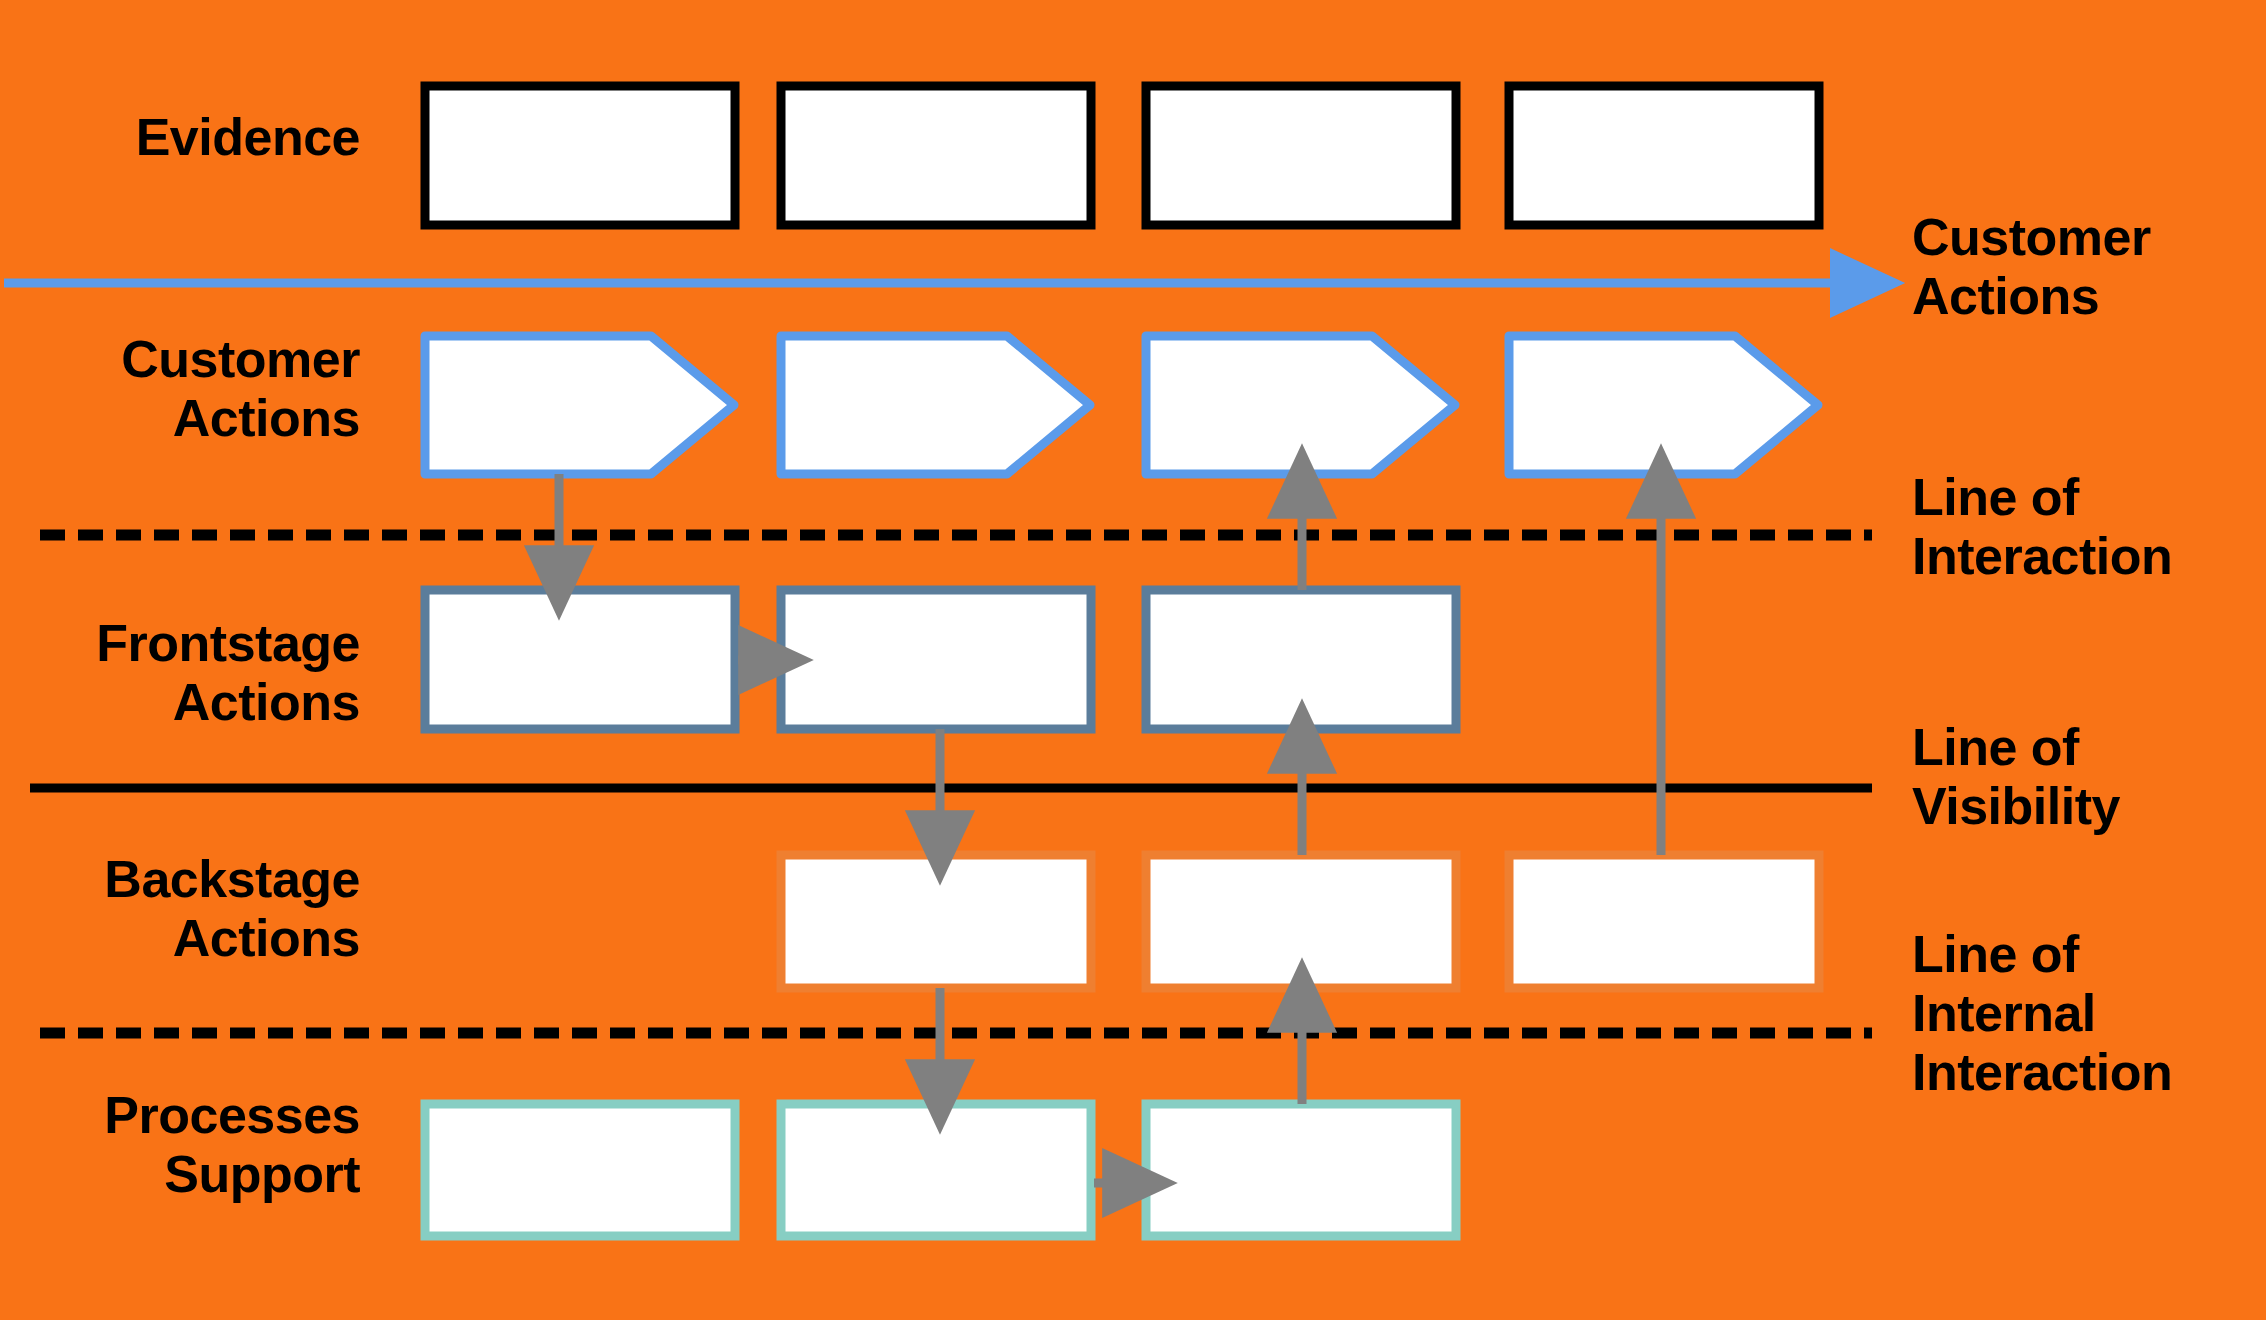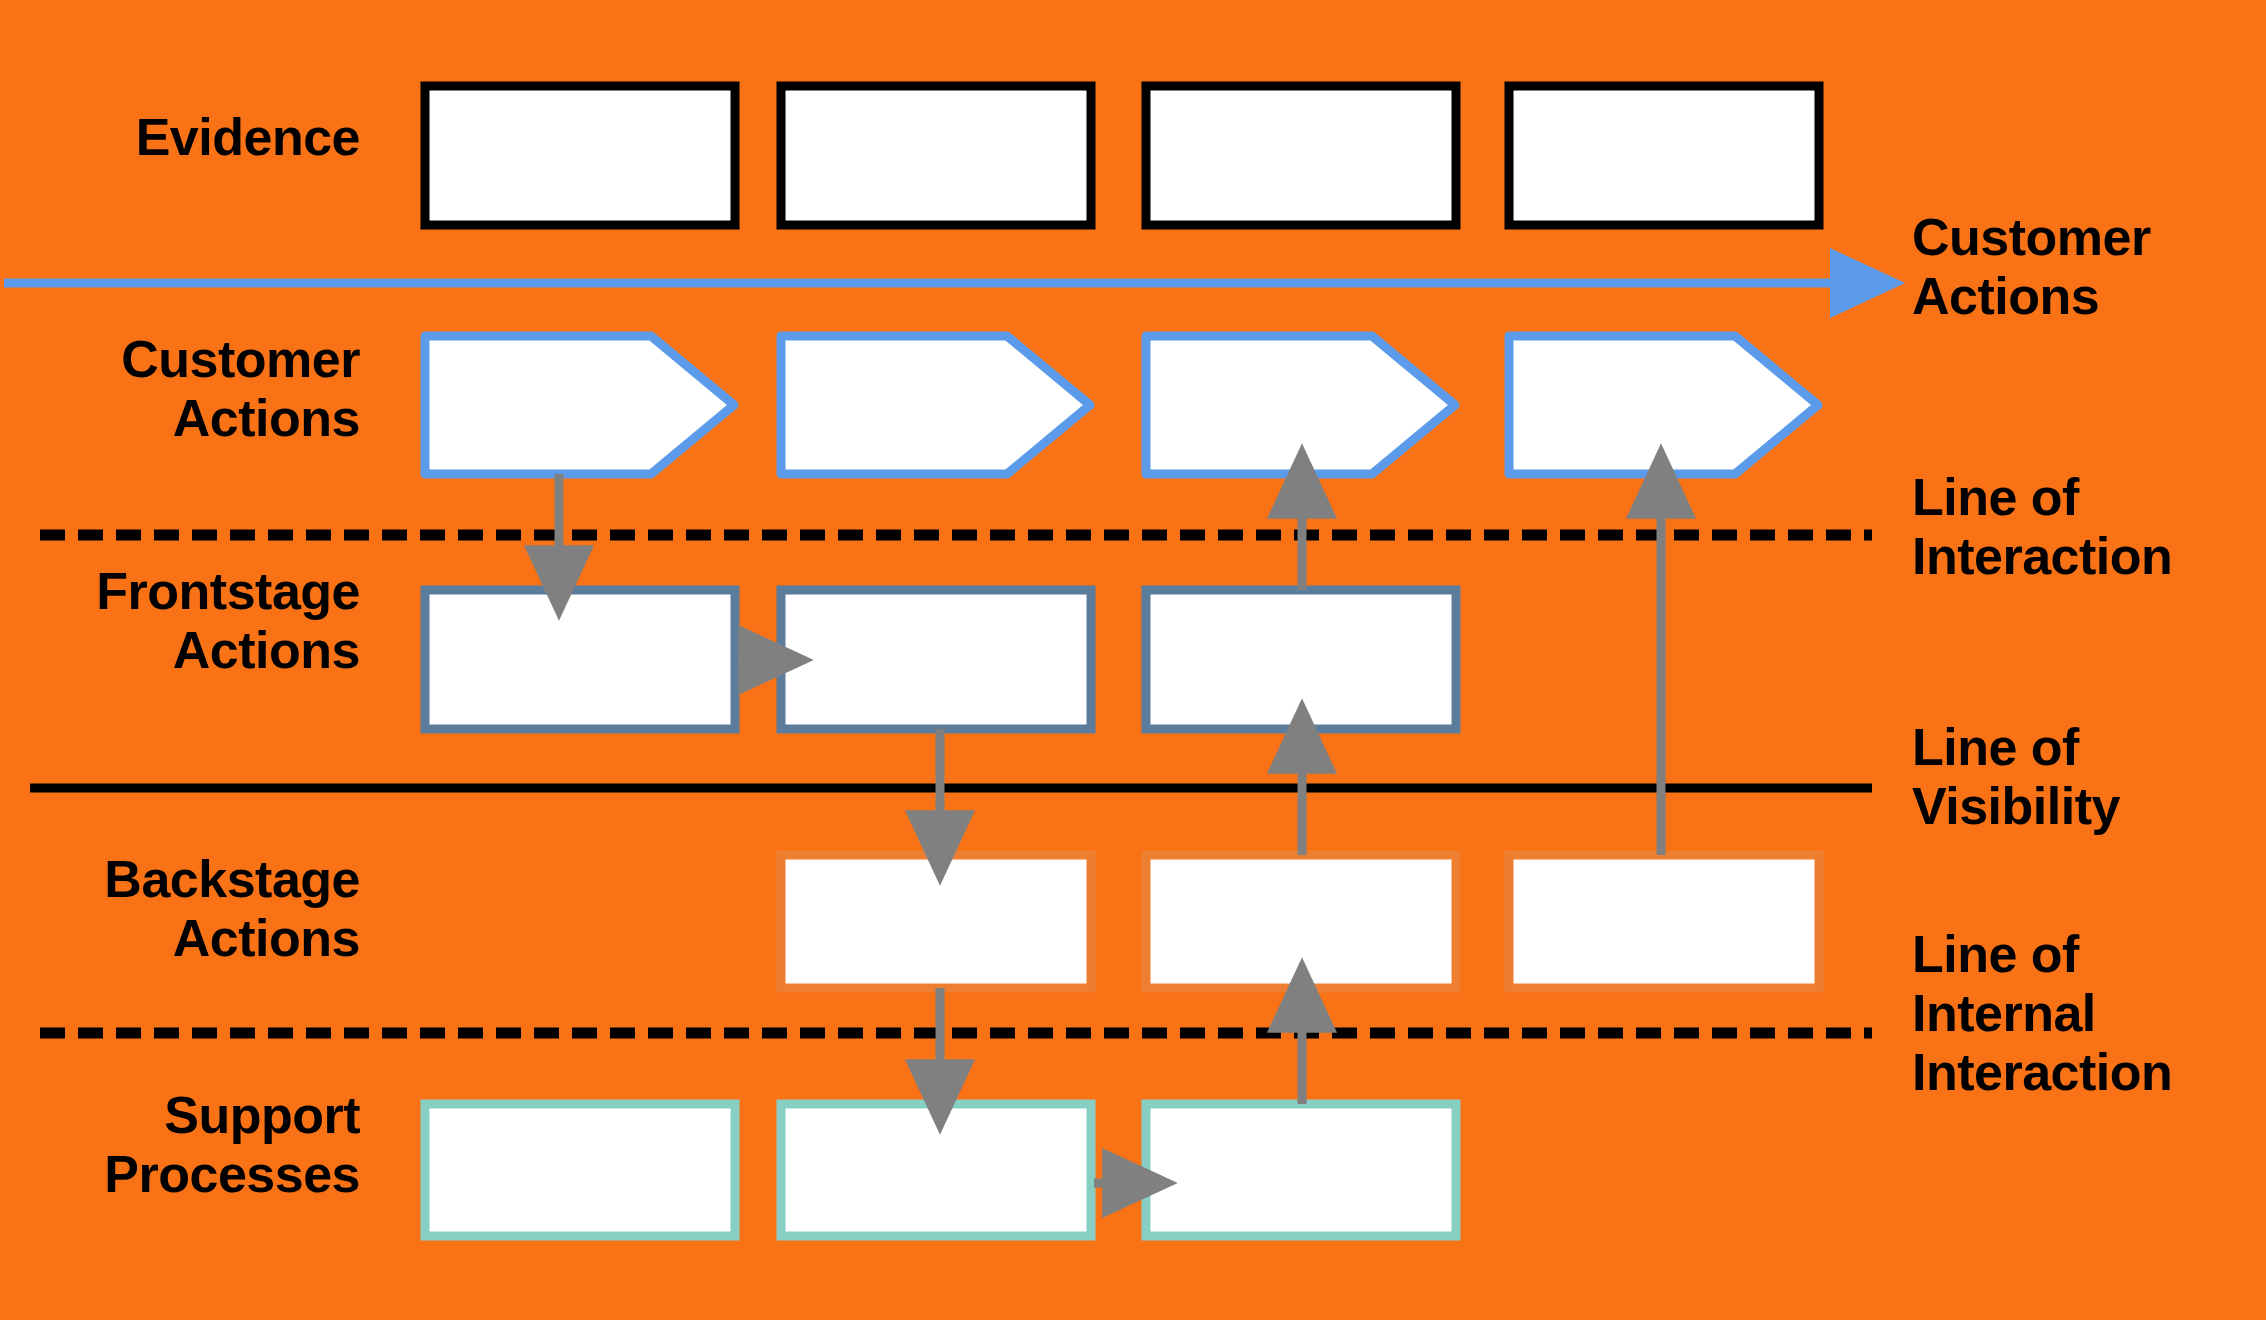--- a/index.html
+++ b/index.html
@@ -39,21 +39,21 @@
     text-align: left;
     font-weight: bold;
     color: #000000;
     line-height: 1.13;
     letter-spacing: -0.5px;
     font-size: 52px;
     font-family: "Liberation Sans", sans-serif;
   }
   .lbl-evidence     { left: 0px;   top: 108px; width: 360px; }
   .lbl-customer     { left: 0px;   top: 330px; width: 360px; }
-  .lbl-frontstage   { left: 0px;   top: 562px; width: 360px; }
+  .lbl-frontstage   { left: 0px;   top: 614px; width: 360px; }
   .lbl-backstage    { left: 0px;   top: 838px; width: 360px; margin-top: 12px; }
   .lbl-support      { left: 0px;   top: 1086px; width: 360px; }
 
   .sl-journey       { left: 1912px; top: 208px; width: 350px; }
   .sl-interaction   { left: 1912px; top: 468px; width: 350px; }
   .sl-visibility    { left: 1912px; top: 718px; width: 350px; }
   .sl-internal      { left: 1912px; top: 925px; width: 354px; }
 </style>
 </head>
 <body>
@@ -73,22 +73,22 @@
     <div>Frontstage</div>
     <div>Actions</div>
   </div>
 
   <div class="row-label lbl-backstage">
     <div>Backstage</div>
     <div>Actions</div>
   </div>
 
   <div class="row-label lbl-support">
+    <div>Processes</div>
     <div>Support</div>
-    <div>Processes</div>
   </div>
 
   <div class="side-label sl-journey">
     <div>Customer</div>
     <div>Actions</div>
   </div>
 
   <div class="side-label sl-interaction">
     <div>Line of</div>
     <div>Interaction</div>

